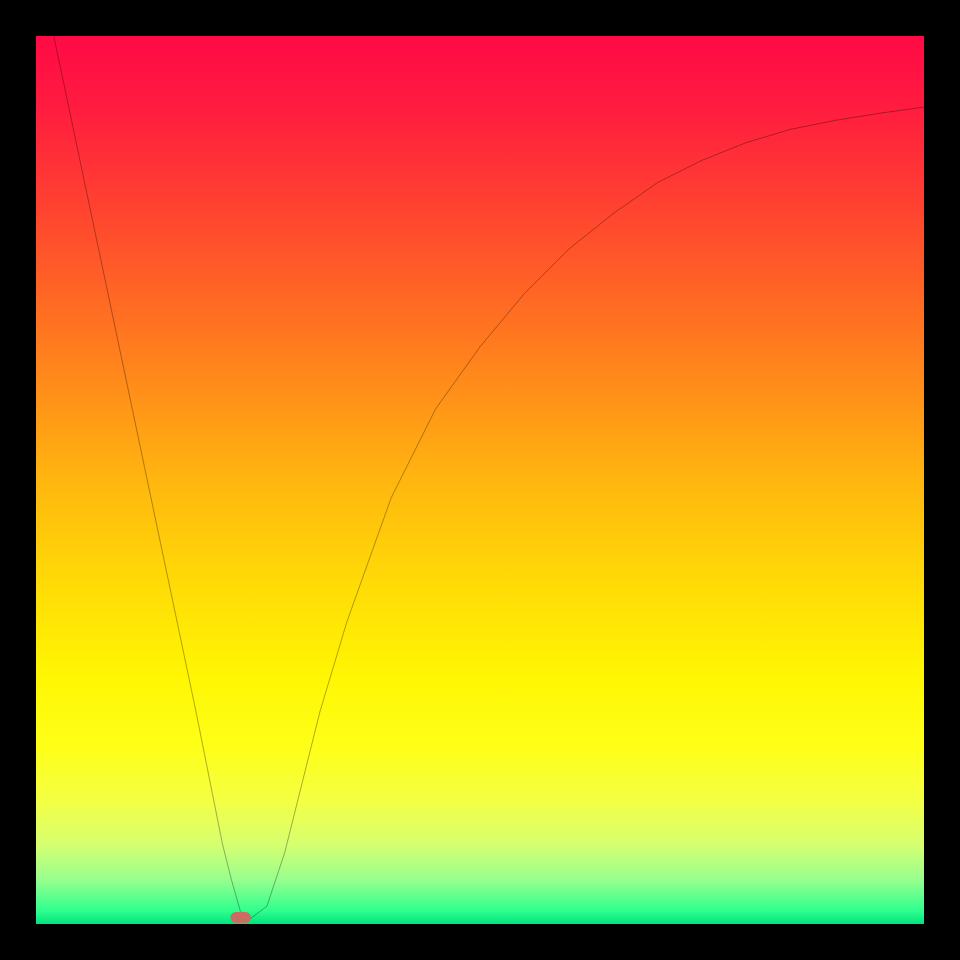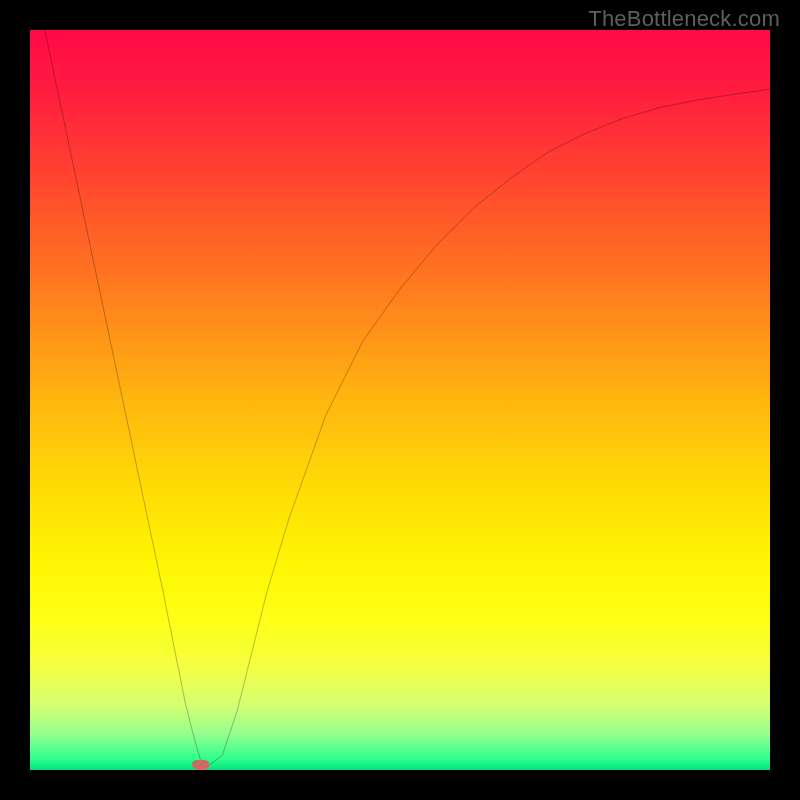--- a/index.html
+++ b/index.html
@@ -54,21 +54,20 @@
     position: absolute;
     background: #cd6b60;
     border-radius: 6px;
   }
 </style>
 </head>
 <body>
 
 <div class="frame">
 
-  <div class="watermark">TheBottleneck.com</div>
 
   <div class="plot-area">
     <svg class="gradient-bg" viewBox="0 0 100 100" preserveAspectRatio="none">
       <defs>
         <linearGradient id="bg-grad" x1="0" y1="0" x2="0" y2="1">
             <stop offset="0%" stop-color="#ff0a46"></stop>
             <stop offset="8%" stop-color="#ff1c3f"></stop>
             <stop offset="20%" stop-color="#ff452f"></stop>
             <stop offset="35%" stop-color="#ff7c1e"></stop>
             <stop offset="50%" stop-color="#ffb60f"></stop>

